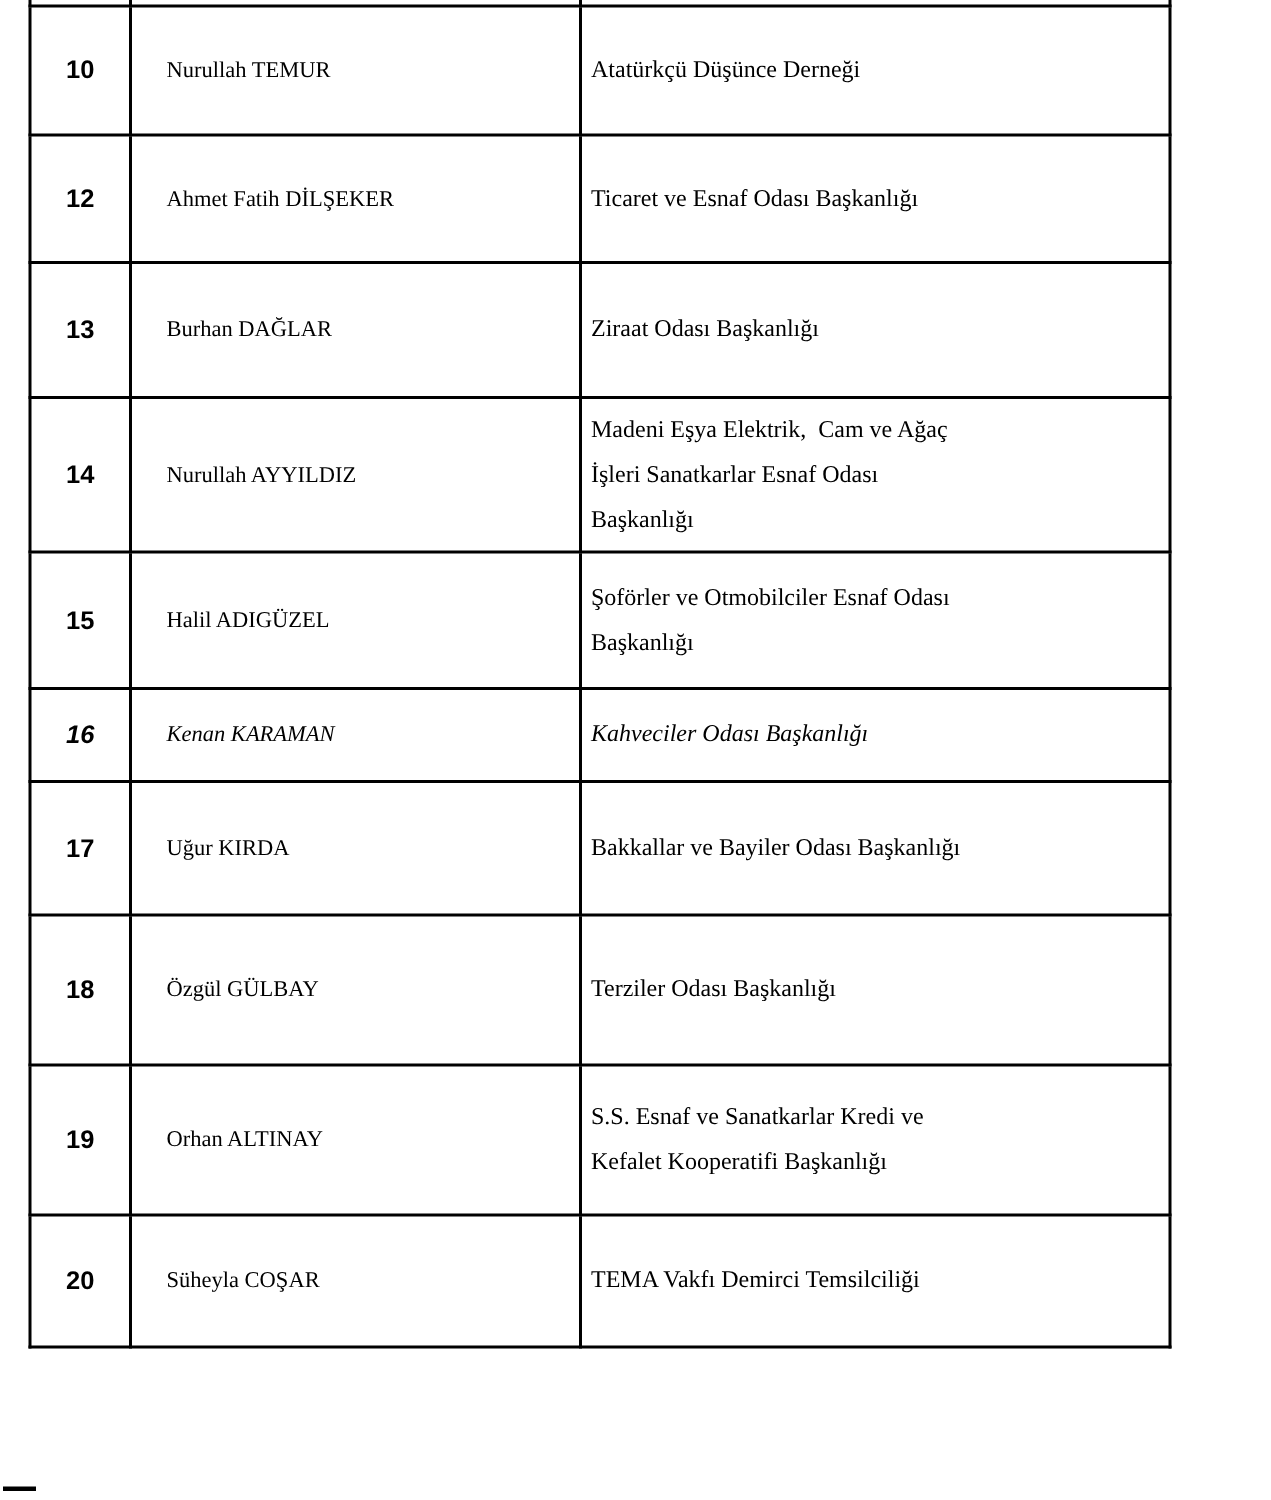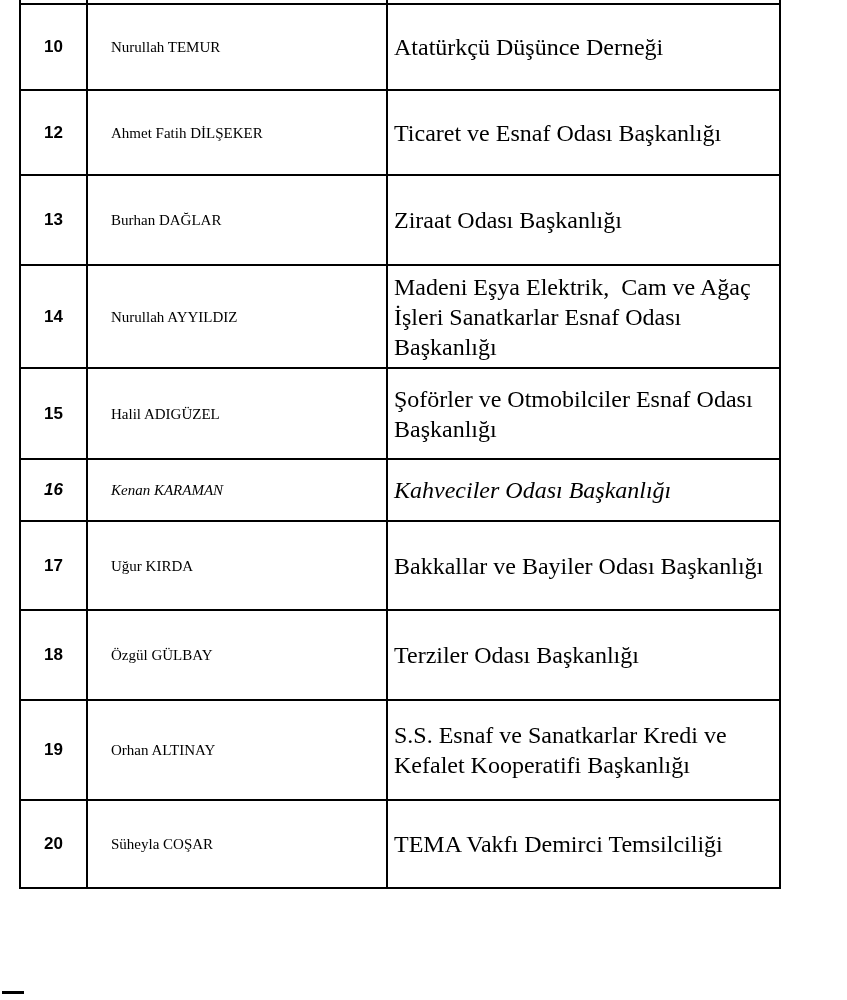--- a/index.html
+++ b/index.html
@@ -36,35 +36,35 @@
     font-family: "Liberation Sans", sans-serif;
     font-weight: bold;
     font-size: 17px;
   }
   .doc-table td.name {
     font-size: 15px;
     line-height: 28px;
     padding: 0 6px 0 23px;
   }
   .doc-table td.org {
-    font-size: 24px;
+    font-size: 16px;
     line-height: 30px;
     padding: 0 6px 0 6px;
     white-space: pre-wrap;
   }
   tr.hr-p  { height: 14px; }
   tr.hr-10 { height: 86px; border-radius: 16px; }
   tr.hr-11 { height: 82px; }
   tr.hr-12 { height: 85px; }
   tr.hr-13 { height: 90px; }
   tr.hr-14 { height: 103px; }
   tr.hr-15 { height: 91px; }
   tr.hr-16 { height: 62px; font-style: italic; }
   tr.hr-17 { height: 89px; }
-  tr.hr-18 { height: 90px; }
+  tr.hr-18 { height: 100px; }
   tr.hr-19 { height: 100px; }
   tr.hr-20 { height: 88px; }
   .bottom-border-ext {
     position: absolute;
     left: 2px;
     top: 991px;
     width: 22px;
     height: 3px;
     background: #000000;
   }

